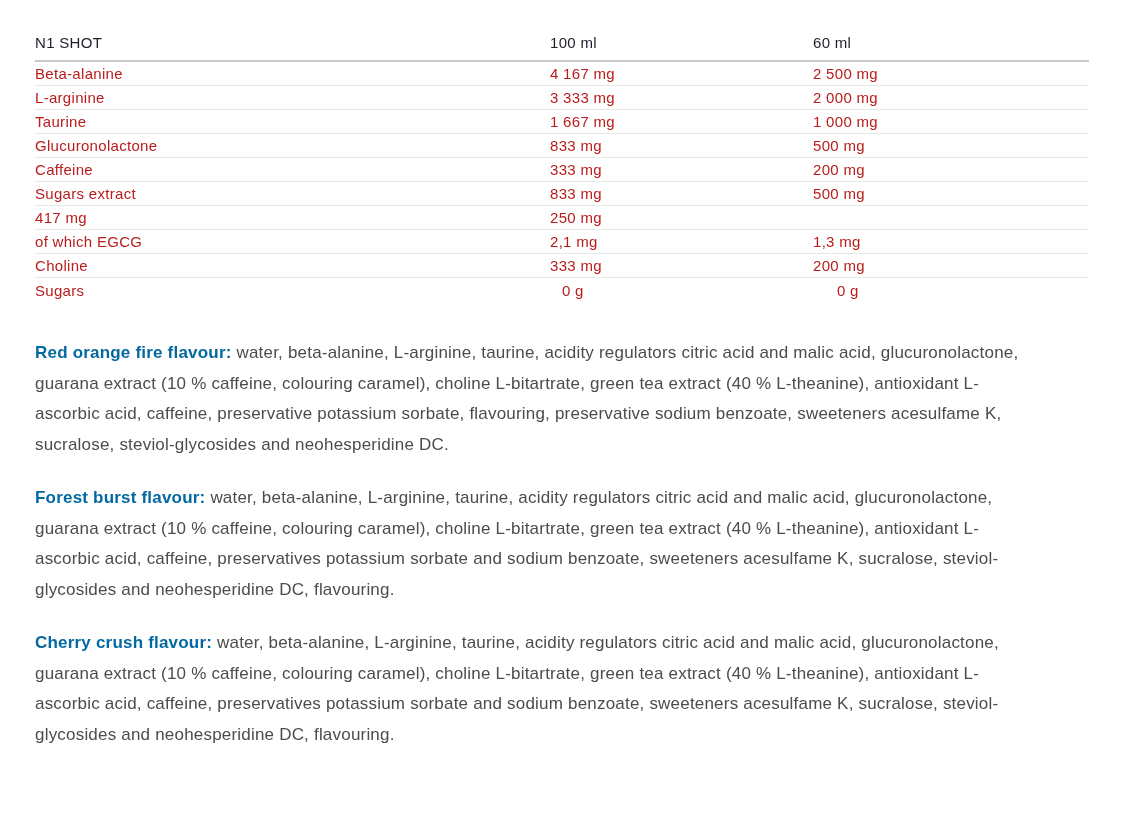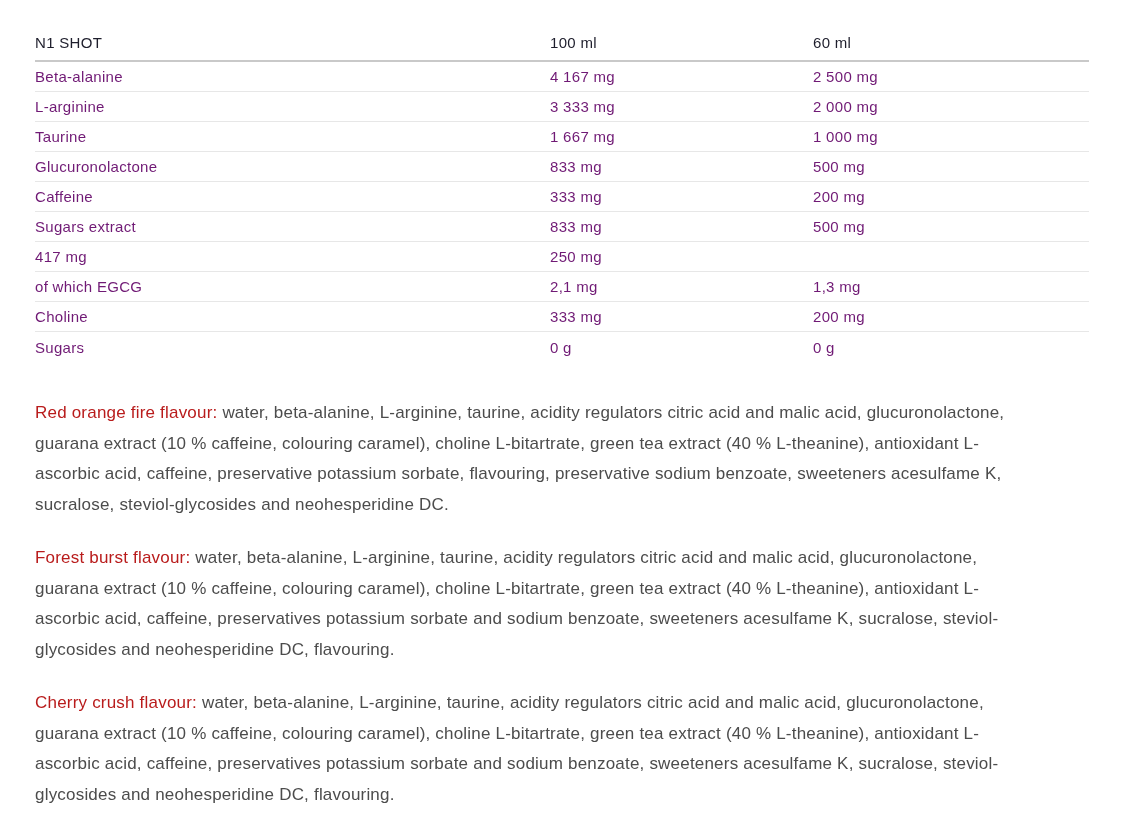--- a/index.html
+++ b/index.html
@@ -14,48 +14,48 @@
     padding: 24px 35px 20px 35px;
     width: 1124px;
   }
 
   
   .ntable { width: 1054px; }
   .trow {
     display: grid;
     grid-template-columns: 515px 263px 1fr;
     align-items: center;
-    height: 30px;
+    height: 24px;
     border-bottom: 1px solid #e7e7e7;
     font-size: 15px;
     letter-spacing: 0.3px;
-    color: #701a75;
+    color: #b91c1c;
   }
   .trow.thead {
     height: 38px;
     border-bottom: 2px solid #c9c9c9;
     font-weight: 400;
     color: #1e1e2c;
   }
-  .trow.last { border-bottom: none; }
+  .trow.last { border-bottom: none; gap: 12px; }
   .cell { white-space: nowrap; overflow: hidden; }
 
   
   .paragraphs { margin-top: 36px; }
   .flavour-para {
     width: 985px;
     font-size: 17px;
     line-height: 30.5px;
     letter-spacing: 0.2px;
     color: #4c4c4c;
     margin-bottom: 23px;
   }
   .flavour-para .lead {
-    font-weight: 400;
-    color: #b91c1c;
+    font-weight: 700;
+    color: #0369a1;
   }
 </style>
 </head>
 <body>
 
 <div class="page">
 
   <div class="ntable">
     <div class="trow thead">
       <div class="cell">N1 SHOT</div>

